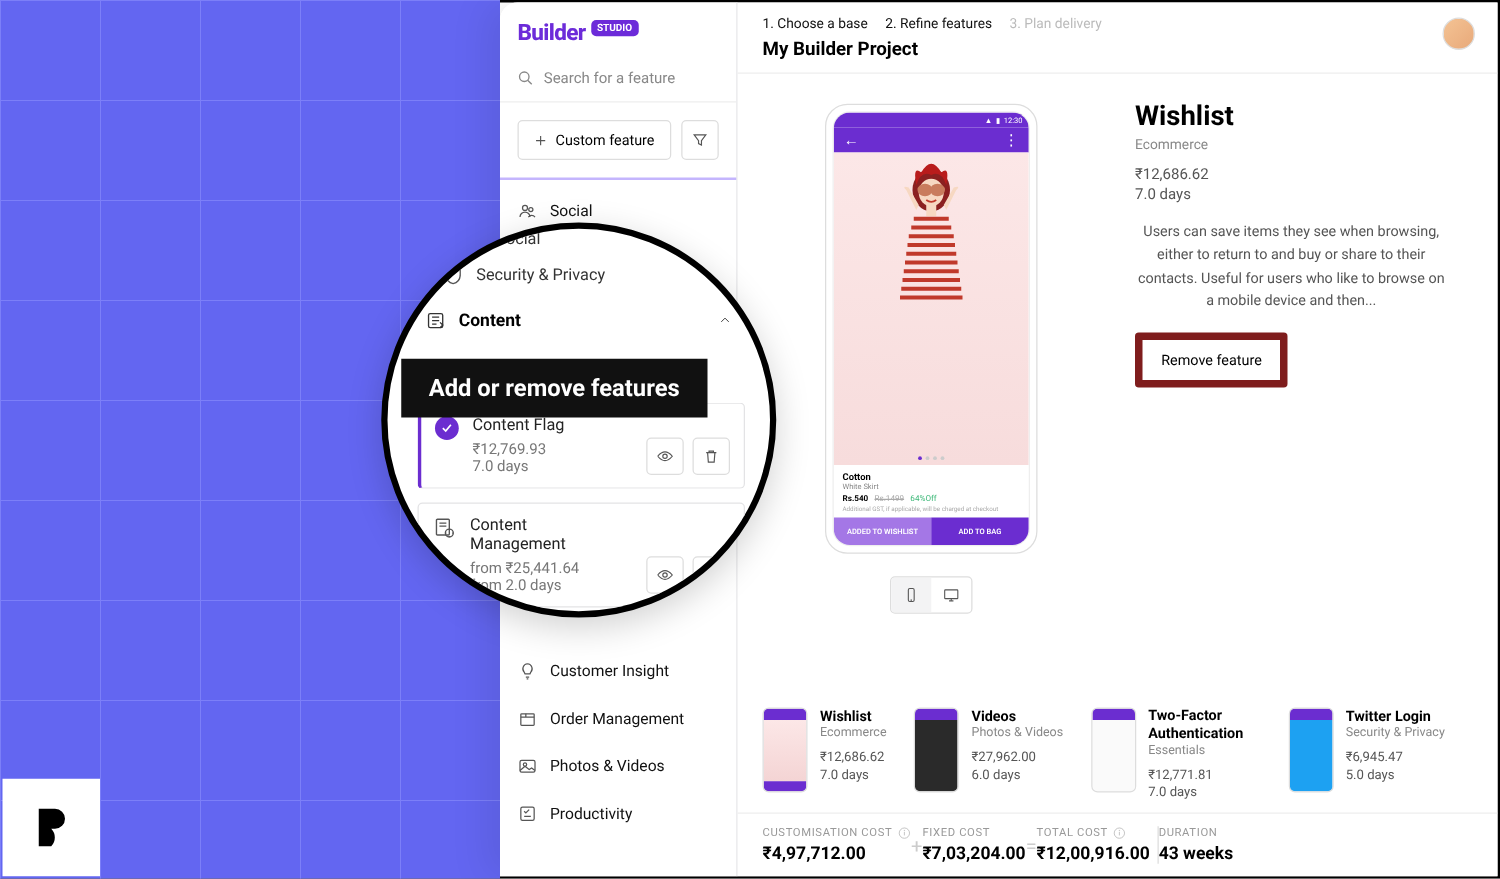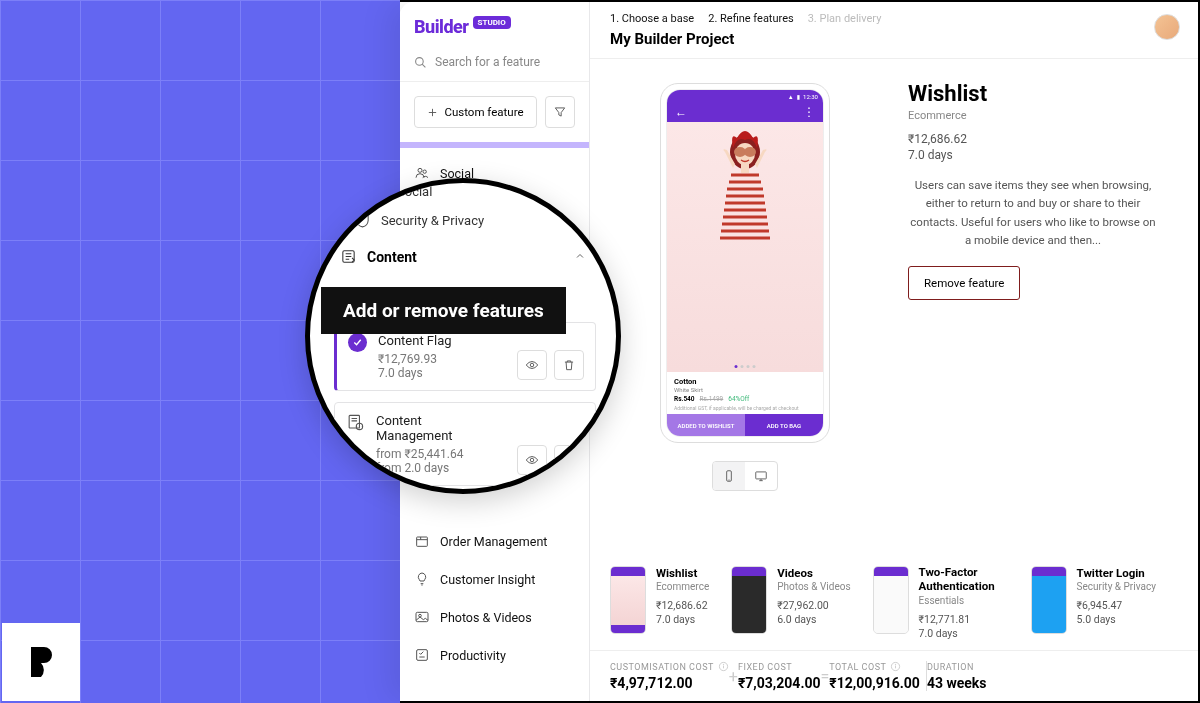--- a/index.html
+++ b/index.html
@@ -19,21 +19,21 @@
 .app-window { position: absolute; left: 400px; top: 2px; right: 2px; bottom: 2px; background: #fff; border-radius: 14px 0 0 0; box-shadow: -12px 0 30px rgba(0,0,0,0.08); overflow: hidden; }
 
 .sidebar { position:absolute; left:0; top:0; width: 190px; height: 100%; border-right: 1px solid #e8e8ea; background:#fff; }
 .logo-row { display:flex; align-items:flex-start; padding: 14px 14px 10px; gap:2px; }
 .logo-text { color:#6c2bd9; font-weight:800; font-size: 18px; letter-spacing: -0.5px;}
 .logo-badge { background:#6c2bd9; color:#fff; font-size:8px; font-weight:700; padding:2px 5px; border-radius:4px; margin-left:2px; }
 
 .search-row { display:flex; align-items:center; gap:8px; padding: 8px 14px 12px; color:#888; font-size:12px; border-bottom:1px solid #eee;}
 .search-row svg { width:13px; height:13px; }
 
-.cf-row { display:flex; gap:8px; padding: 14px 14px; border-bottom:6px solid #c4b5fd;}
+.cf-row { display:flex; gap:8px; padding: 14px 14px; border-bottom:2px solid #c4b5fd;}
 .btn-custom { flex:1; border:1px solid #ddd; background:#fff; border-radius:4px; font-size:11.5px; padding:8px 8px; display:flex; align-items:center; justify-content:center; gap:6px; cursor:pointer;}
 .btn-filter { width:30px; border:1px solid #ddd; background:#fff; border-radius:4px; display:flex; align-items:center; justify-content:center; cursor:pointer;}
 .btn-filter svg{width:14px;height:14px;}
 
 .cat-list { padding: 6px 0; }
 .cat-item { display:flex; align-items:center; gap:10px; padding: 11px 14px; font-size:12.5px; color:#111; cursor:pointer; }
 .cat-item svg { width:16px; height:16px; stroke:#555; fill:none; stroke-width:1.5;}
 
 .main { position:absolute; left:190px; right:0; top:0; height:100%; display:flex; flex-direction:column; }
 .topbar { padding: 10px 20px 10px; border-bottom:1px solid #eee; position:relative; }
@@ -73,21 +73,21 @@
 .device-toggle { margin-top: 18px; display:flex; gap:0; border:1px solid #ddd; border-radius:4px; overflow:hidden;}
 .device-toggle div { width:32px; height:28px; display:flex; align-items:center; justify-content:center; cursor:pointer;}
 .device-toggle div.active { background:#f3f3f4;}
 .device-toggle svg{width:14px;height:14px;stroke:#555;fill:none;stroke-width:1.5;}
 
 .detail-col h2 { font-size:22px; font-weight:700; }
 .detail-col .dcat { font-size:11px; color:#888; margin-top:3px;}
 .detail-col .dprice { font-size:12px; color:#555; margin-top:10px;}
 .detail-col .ddays { font-size:12px; color:#555; margin-top:2px;}
 .detail-col .ddesc { font-size:11.5px; color:#555; margin-top:14px; line-height:1.6; max-width:250px;text-align:center;}
-.btn-remove { margin-top:16px; border:1px solid #7f1d1d; background:#fff; padding:9px 15px; border-radius:3px; font-size:11.5px; cursor:pointer;}
+.btn-remove { margin-top:16px; border:6px solid #7f1d1d; background:#fff; padding:9px 15px; border-radius:3px; font-size:11.5px; cursor:pointer;}
 
 .sel-bar { border-top:1px solid #eee; padding: 12px 20px 8px; display:flex; align-items:center; gap:10px; position:relative;}
 .sel-title { font-size:10px; color:#999; letter-spacing:1px; font-weight:600;}
 .sel-count { background:#eee; border-radius:10px; padding:1px 8px; font-size:10px; font-weight:600;}
 .sel-bar .remove-all { margin-left:auto; border:1px solid #ddd; background:#fff; padding:7px 12px; border-radius:3px; font-size:11px; cursor:pointer;}
 .sel-bar .expand { border:1px solid #ddd; background:#fff; padding:7px 9px; border-radius:3px; cursor:pointer; display:flex; align-items:center;}
 .sel-bar .expand svg{width:12px;height:12px;}
 
 .sel-cards { display:flex; gap:22px; padding: 0px 20px 10px;}
 .sel-card { display:flex; gap:10px;}
@@ -181,30 +181,30 @@
         <svg viewBox="0 0 24 24">
             <circle cx="9" cy="8" r="3"></circle>
             <circle cx="16" cy="10" r="2.5"></circle>
             <path d="M3 19 a6 6 0 0 1 12 0 M13 19 a5 5 0 0 1 8 0"></path>
           </svg>
         <span>Social</span>
       </div>
       <div style="height:330px"></div>
       <div class="cat-item">
         <svg viewBox="0 0 24 24">
+            <path d="M12 3 a6 6 0 0 1 4 10 l-1 2 h-6 l-1 -2 a6 6 0 0 1 4 -10 M10 19 h4 M11 21 h2"></path>
+          </svg>
+        <span>Customer Insight</span>
+      </div>
+      <div class="cat-item">
+        <svg viewBox="0 0 24 24">
             <rect x="4" y="6" width="16" height="14" rx="1"></rect>
             <path d="M4 10 h16 M10 6 v4"></path>
           </svg>
         <span>Order Management</span>
-      </div>
-      <div class="cat-item">
-        <svg viewBox="0 0 24 24">
-            <path d="M12 3 a6 6 0 0 1 4 10 l-1 2 h-6 l-1 -2 a6 6 0 0 1 4 -10 M10 19 h4 M11 21 h2"></path>
-          </svg>
-        <span>Customer Insight</span>
       </div>
       <div class="cat-item">
         <svg viewBox="0 0 24 24">
             <rect x="3" y="5" width="18" height="14" rx="2"></rect>
             <circle cx="9" cy="10" r="2"></circle>
             <path d="M3 17 l6 -5 l5 4 l3 -2 l4 3"></path>
           </svg>
         <span>Photos &amp; Videos</span>
       </div>
       <div class="cat-item">

